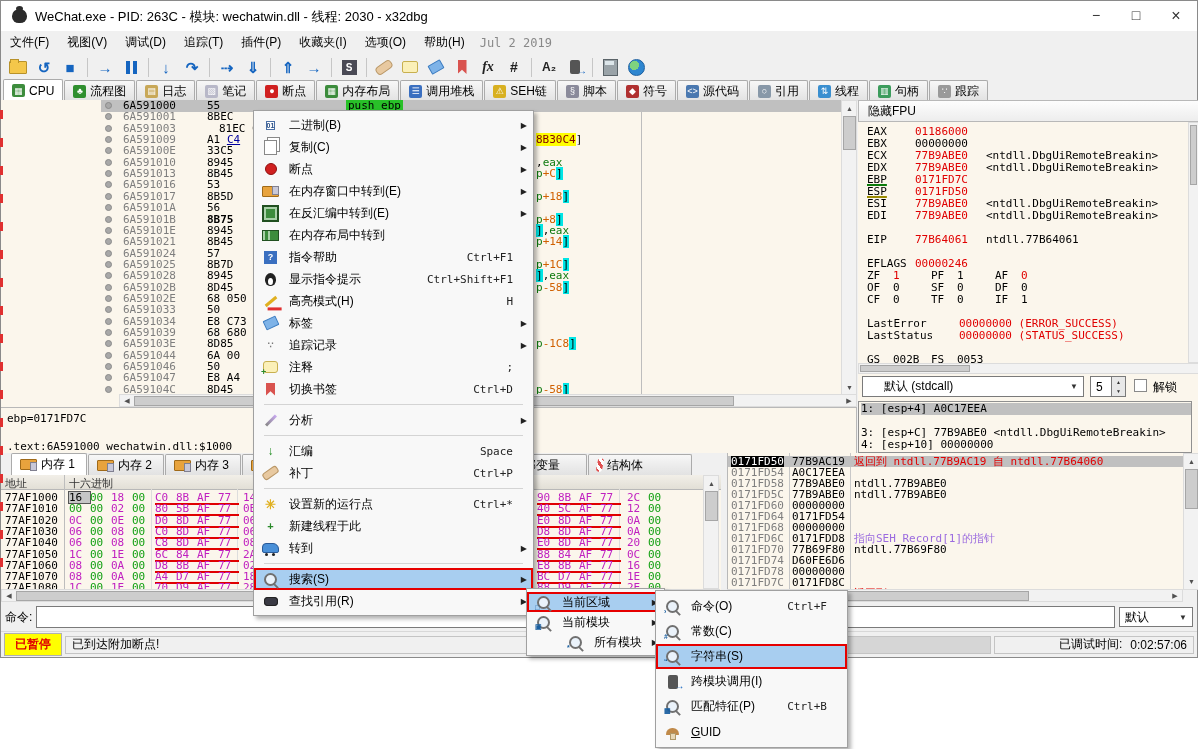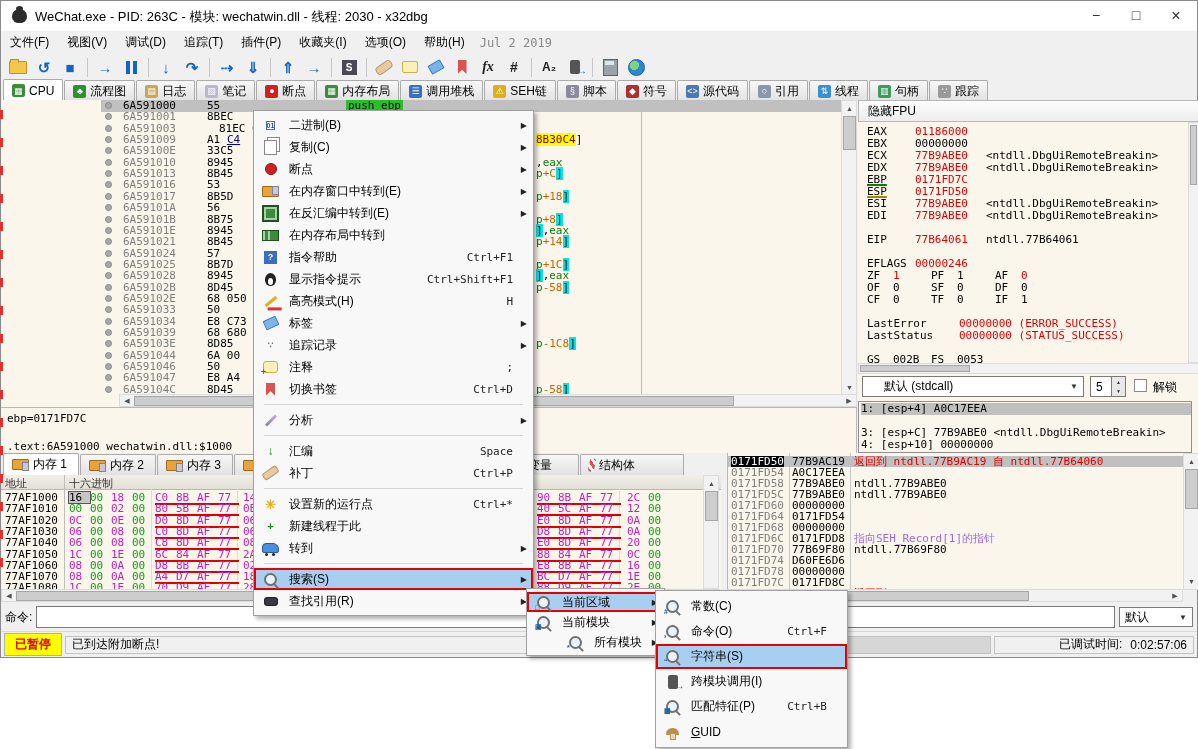--- a/index.html
+++ b/index.html
@@ -89,21 +89,21 @@
   .spin{position:absolute;left:232px;top:276px;width:36px;height:21px;background:#fff;border:1px solid #7A7A7A;box-sizing:border-box;display:flex;}
   .spin .val{flex:1;display:flex;align-items:center;padding-left:5px;}
   .spin .btns{width:13px;border-left:1px solid #7A7A7A;display:flex;flex-direction:column;}
   .spin .btns div{flex:1;font-size:5px;display:flex;align-items:center;justify-content:center;color:#333;background:#E8E8E8;}
   .chk{position:absolute;left:276px;top:279px;width:13px;height:13px;background:#fff;border:1px solid #8A8A8A;box-sizing:border-box;}
   .chklabel{position:absolute;left:295px;top:279px;}
   .argsbox{position:absolute;left:0;top:301px;width:334px;height:52px;background:#FBF6EC;border:1px solid #909090;box-sizing:border-box;overflow:hidden;}
   .arow{position:absolute;left:2px;font-family:"DejaVu Sans Mono",monospace;font-size:11px;line-height:12px;white-space:pre;width:100%;}
   .arow.sel{background:#C0C0C0;}
   
-  .btabs{left:0;top:452px;width:720px;height:22px;background:#F0F0F0;display:flex;align-items:flex-end;padding-left:2px;box-sizing:border-box;}
+  .btabs{left:0;top:452px;width:720px;height:22px;background:#F0F0F0;display:flex;align-items:flex-end;padding-left:10px;box-sizing:border-box;}
   .ic-truck{width:15px;height:9px;background:#E8A33D;border:1px solid #A06A18;border-radius:1px;position:relative;flex:none;}
   .ic-truck:after{content:"";position:absolute;right:-1px;top:2px;width:5px;height:7px;background:#C8C8D8;border:1px solid #808090;}
   .ic-clock{width:12px;height:12px;border-radius:50%;border:2px solid #4A78B0;background:#fff;box-sizing:border-box;flex:none;}
   .ic-page{width:10px;height:13px;background:#fff;border:1px solid #888;flex:none;}
   .ic-candy{width:6px;height:14px;background:repeating-linear-gradient(45deg,#E05050 0 3px,#fff 3px 6px);border-radius:3px;transform:rotate(12deg);flex:none;}
   
   .mempane{left:0;top:474px;width:720px;height:126px;background:#FBF6EC;overflow:hidden;}
   .memhdr{position:absolute;left:0;top:0;width:720px;height:14px;background:linear-gradient(#F2EFE8,#E2DFD6);border-bottom:1px solid #B8B8B8;
           font-size:11px;color:#333;}
   .mrow{position:absolute;height:12px;line-height:11px;font-family:"DejaVu Sans Mono",monospace;font-size:11px;white-space:pre;}
@@ -364,21 +364,21 @@
       <div class="drow" style="left: 122px; top: 56.75px; width: 718px;"><span class="daddr">6A591010</span><span class="dbyte" style="position: absolute; left: 84px; width: 47px; overflow: hidden; display: inline-block;">8945 </span><span style="position: absolute; left: 413px;"><span class="fz-pl">,</span><span class="fz-reg">eax</span></span></div>
       <span class="ddot" style="left: 104px; top: 70.1px;"></span>
       <div class="drow" style="left: 122px; top: 68.1px; width: 718px;"><span class="daddr">6A591013</span><span class="dbyte" style="position: absolute; left: 84px; width: 47px; overflow: hidden; display: inline-block;">8B45 </span><span style="position: absolute; left: 413px;"><span class="fz-reg">p</span><span class="fz-num">+C</span><span class="fz-br">]</span></span></div>
       <span class="ddot" style="left: 104px; top: 81.45px;"></span>
       <div class="drow" style="left: 122px; top: 79.45px; width: 718px;"><span class="daddr">6A591016</span><span class="dbyte" style="position: absolute; left: 84px; width: 47px; overflow: hidden; display: inline-block;">53</span></div>
       <span class="ddot" style="left: 104px; top: 92.8px;"></span>
       <div class="drow" style="left: 122px; top: 90.8px; width: 718px;"><span class="daddr">6A591017</span><span class="dbyte" style="position: absolute; left: 84px; width: 47px; overflow: hidden; display: inline-block;">8B5D </span><span style="position: absolute; left: 413px;"><span class="fz-reg">p</span><span class="fz-num">+18</span><span class="fz-br">]</span></span></div>
       <span class="ddot" style="left: 104px; top: 104.15px;"></span>
       <div class="drow" style="left: 122px; top: 102.15px; width: 718px;"><span class="daddr">6A59101A</span><span class="dbyte" style="position: absolute; left: 84px; width: 47px; overflow: hidden; display: inline-block;">56</span></div>
       <span class="ddot" style="left: 104px; top: 115.5px;"></span>
-      <div class="drow" style="left: 122px; top: 113.5px; width: 718px;"><span class="daddr">6A59101B</span><span class="dbyte" style="position: absolute; left: 84px; width: 47px; overflow: hidden; display: inline-block;">8B75 </span><span style="position: absolute; left: 413px;"><span class="fz-reg">p</span><span class="fz-num">+8</span><span class="fz-br">]</span></span></div>
+      <div class="drow" style="left: 122px; top: 113.5px; width: 718px;"><span class="daddr">6A59101B</span><span class="dbyte" style="position: absolute; left: 84px; width: 47px; overflow: hidden; display: inline-block; font-weight: bold;">8B75 </span><span style="position: absolute; left: 413px;"><span class="fz-reg">p</span><span class="fz-num">+8</span><span class="fz-br">]</span></span></div>
       <span class="ddot" style="left: 104px; top: 126.85px;"></span>
       <div class="drow" style="left: 122px; top: 124.85px; width: 718px;"><span class="daddr">6A59101E</span><span class="dbyte" style="position: absolute; left: 84px; width: 47px; overflow: hidden; display: inline-block;">8945 </span><span style="position: absolute; left: 413px;"><span class="fz-br">]</span><span class="fz-pl">,</span><span class="fz-reg">eax</span></span></div>
       <span class="ddot" style="left: 104px; top: 138.2px;"></span>
       <div class="drow" style="left: 122px; top: 136.2px; width: 718px;"><span class="daddr">6A591021</span><span class="dbyte" style="position: absolute; left: 84px; width: 47px; overflow: hidden; display: inline-block;">8B45 </span><span style="position: absolute; left: 413px;"><span class="fz-reg">p</span><span class="fz-num">+14</span><span class="fz-br">]</span></span></div>
       <span class="ddot" style="left: 104px; top: 149.55px;"></span>
       <div class="drow" style="left: 122px; top: 147.55px; width: 718px;"><span class="daddr">6A591024</span><span class="dbyte" style="position: absolute; left: 84px; width: 47px; overflow: hidden; display: inline-block;">57</span></div>
       <span class="ddot" style="left: 104px; top: 160.9px;"></span>
       <div class="drow" style="left: 122px; top: 158.9px; width: 718px;"><span class="daddr">6A591025</span><span class="dbyte" style="position: absolute; left: 84px; width: 47px; overflow: hidden; display: inline-block;">8B7D </span><span style="position: absolute; left: 413px;"><span class="fz-reg">p</span><span class="fz-num">+1C</span><span class="fz-br">]</span></span></div>
       <span class="ddot" style="left: 104px; top: 172.25px;"></span>
       <div class="drow" style="left: 122px; top: 170.25px; width: 718px;"><span class="daddr">6A591028</span><span class="dbyte" style="position: absolute; left: 84px; width: 47px; overflow: hidden; display: inline-block;">8945 </span><span style="position: absolute; left: 413px;"><span class="fz-br">]</span><span class="fz-pl">,</span><span class="fz-reg">eax</span></span></div>
@@ -755,33 +755,33 @@
         </span>
       </span>
       <span class="lbl">所有模块</span>
       <span class="subarr">▶</span>
     </div>
   </div>
 <div class="popup" style="left: 655px; top: 590px; width: 191px; padding-top: 3px; padding-bottom: 3px;" id="searchmenu">
     <div class="pitem" style="height: 25px;">
       <span class="micon">
         <span class="mag">
+          <span class="sub">›</span>
+        </span>
+      </span>
+      <span class="lbl">命令(O)</span>
+      <span class="sc">Ctrl+F</span>
+    </div>
+    <div class="pitem" style="height: 25px;">
+      <span class="micon">
+        <span class="mag">
           <span class="sub">#</span>
         </span>
       </span>
       <span class="lbl">常数(C)</span>
-    </div>
-    <div class="pitem" style="height: 25px;">
-      <span class="micon">
-        <span class="mag">
-          <span class="sub">›</span>
-        </span>
-      </span>
-      <span class="lbl">命令(O)</span>
-      <span class="sc">Ctrl+F</span>
     </div>
     <div class="pitem hl redbox" style="height: 25px;">
       <span class="micon">
         <span class="mag">
           <span class="sub">“</span>
         </span>
       </span>
       <span class="lbl">字符串(S)</span>
     </div>
     <div class="pitem" style="height: 25px;">

